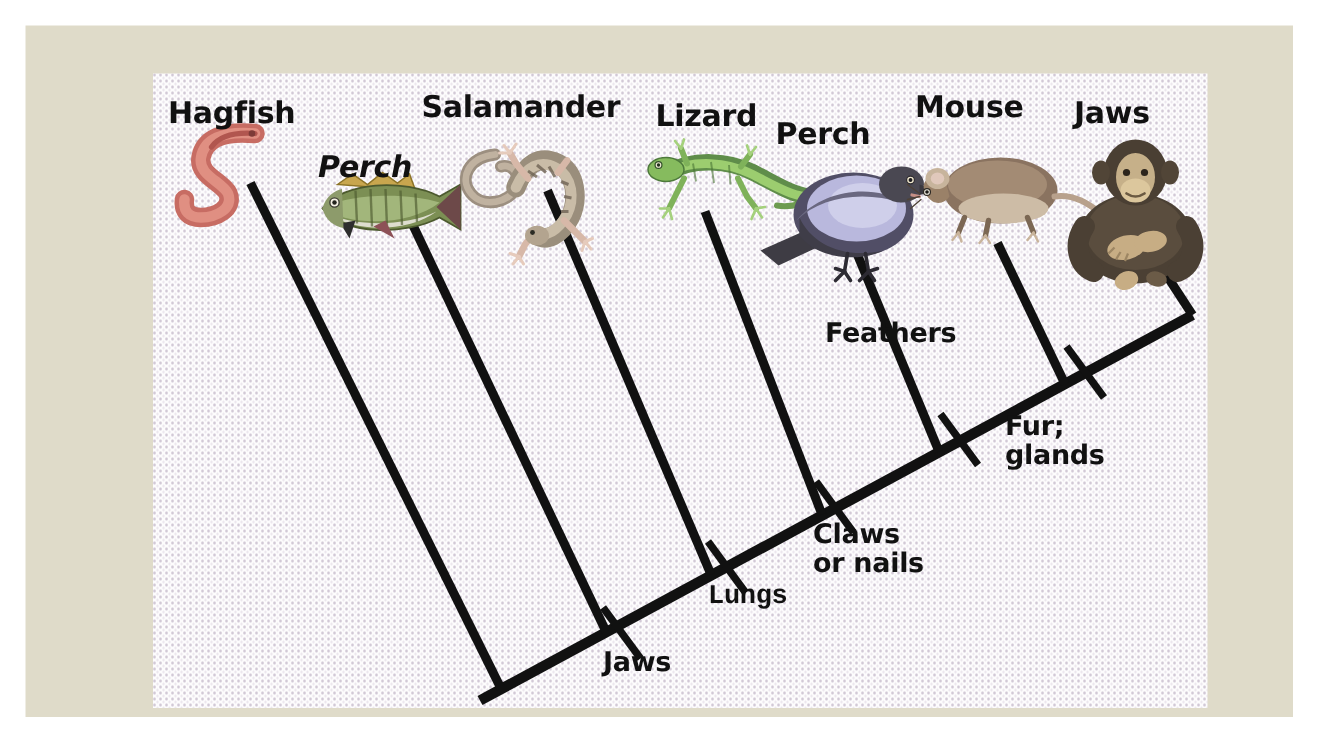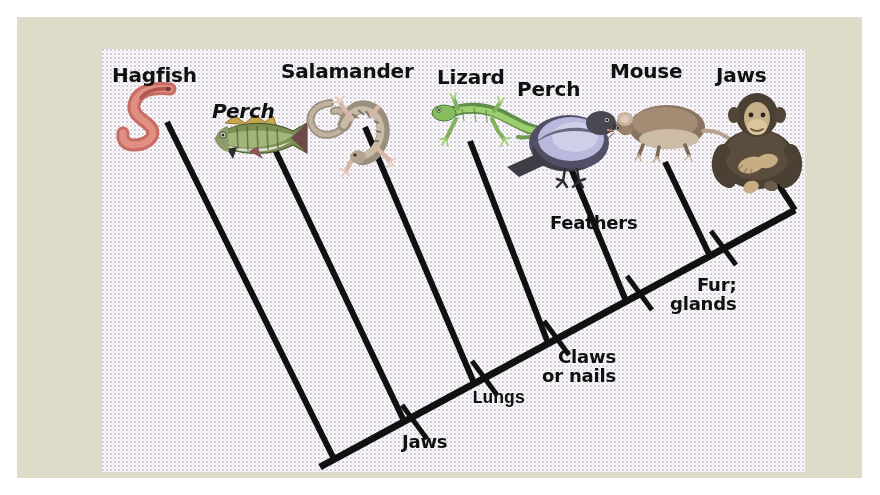--- a/index.html
+++ b/index.html
@@ -36,21 +36,21 @@
     position:absolute;
     font-family:"DejaVu Sans", sans-serif;
     font-weight:700;
     color:#111111;
     white-space:nowrap;
     line-height:1.08;
     letter-spacing:-0.2px;
   }
   .taxon{font-size:20px;}
   .trait{font-size:18px;}
-  .trait.multi{white-space:normal; text-align:right;border-radius:29px;}
+  .trait.multi{white-space:normal; text-align:left;border-radius:29px;}
 
   
   .animal{position:absolute;}
   .animal svg{display:block;overflow:visible;}
 </style>
 </head>
 <body>
 
 <div id="slide">
   <div id="mat">

